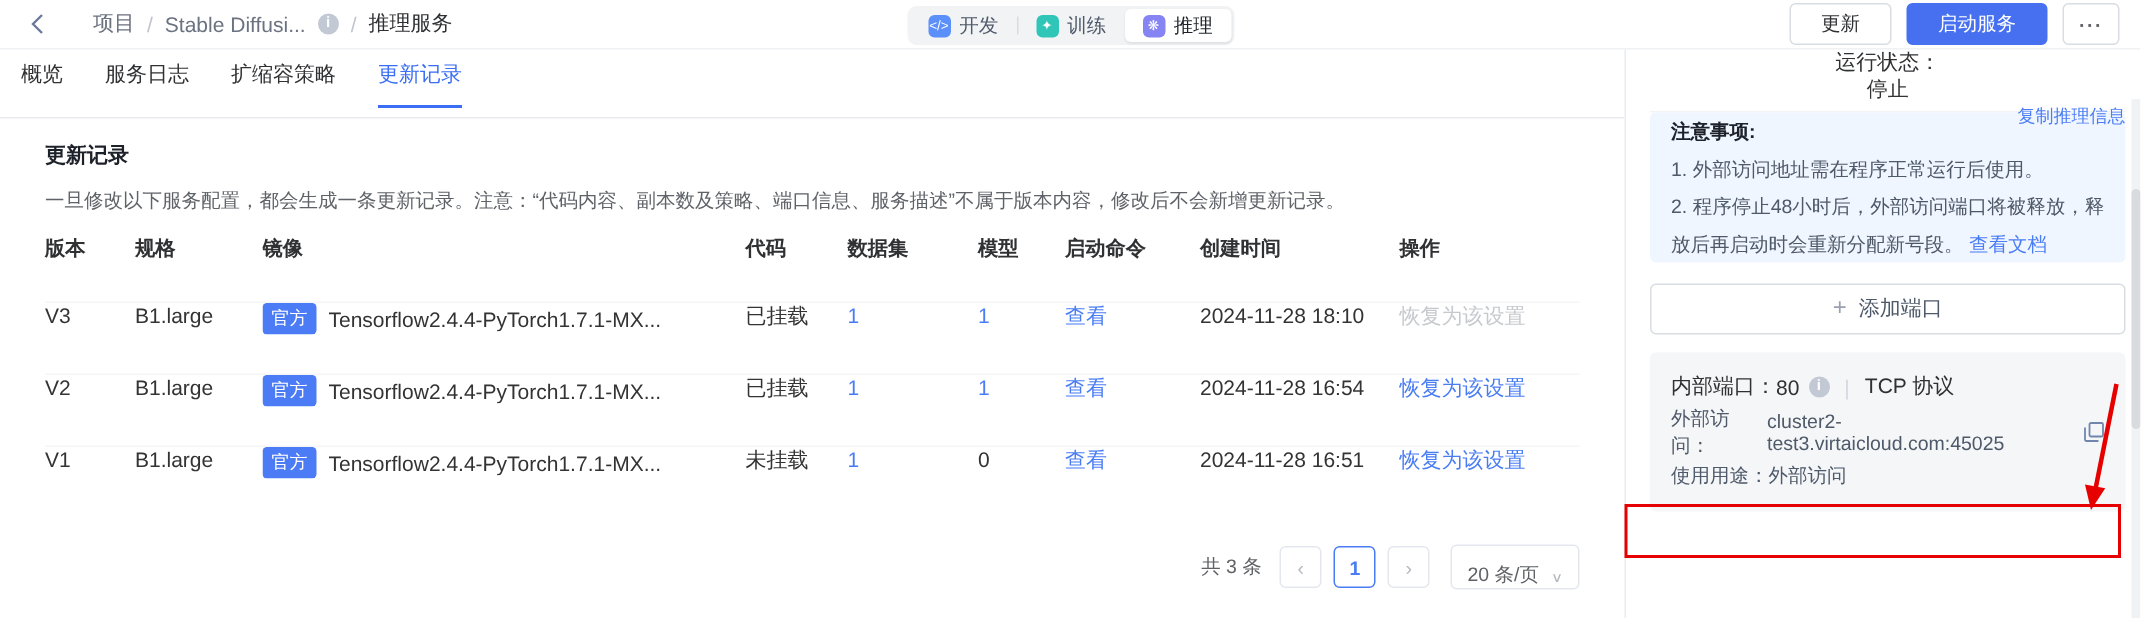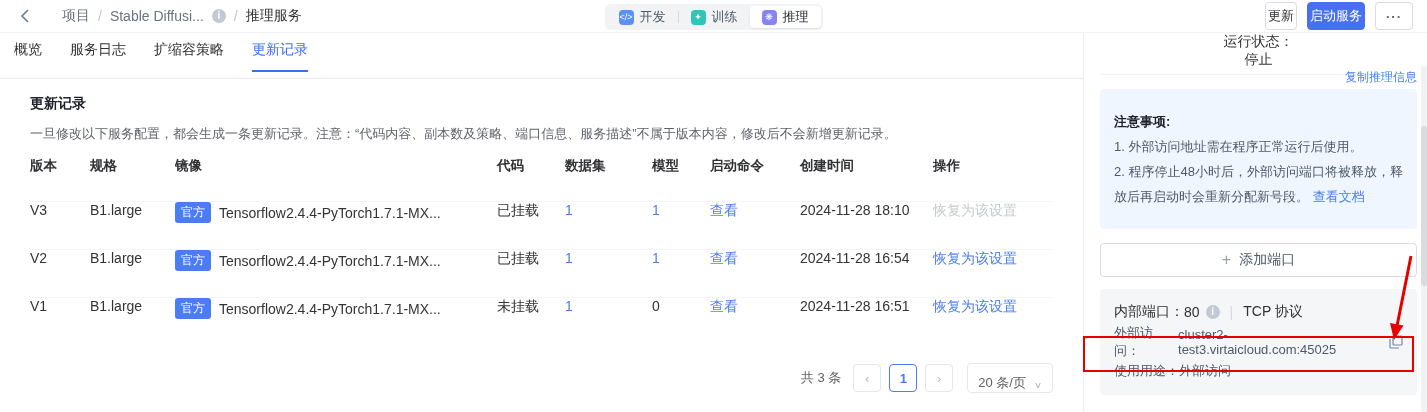--- a/index.html
+++ b/index.html
@@ -39,21 +39,21 @@
   .env-ico {
     width:15px; height:15px; border-radius:4px; color:#fff; font-size:9px;
     display:inline-flex; align-items:center; justify-content:center;
   }
   .env-ico.dev   { background:#5b8ff9; }
   .env-ico.train { background:#2fc6b7; }
   .env-ico.infer { background:#8683f3; }
   .topbar-right { display:flex; align-items:center; gap:10px; }
   .btn {
     height:28px; border-radius:4px; border:1px solid #d9dce3; background:#fff;
-    color:#303133; padding:0 2px; font-size:13px; cursor:pointer; display:inline-flex; align-items:center;
+    color:#303133; padding:0 20px; font-size:13px; cursor:pointer; display:inline-flex; align-items:center;
   }
   .btn.primary { background:#4670f0; border-color:#4670f0; color:#fff; }
   .btn.more { padding:0 10px; color:#606266; letter-spacing:1px; font-weight:bold; }
 
   
   .body-split { display:flex; height:379px; }
   .main { width:1084px; border-right:1px solid #e9ebef; }
   .panel { width:343px; position:relative; }
 
   .tabbar { height:46px; display:flex; align-items:center; border-bottom:1px solid #e9ebef; padding:0 14px; gap:28px; }
@@ -106,21 +106,21 @@
   .panel .tabbar { padding-left:18px; gap:30px; }
   .panel-body { padding:0 10px 0 16px; }
   .status-row {
     display:flex; align-items:center; height:42px; border-bottom:1px solid #f2f3f5; font-size:14px;flex-direction:column;
   }
   .status-label { color:#303133; }
   .dot { width:8px; height:8px; border-radius:50%; background:#f5bb1d; margin:0 6px 0 14px; }
   .copy-info { margin-left:auto; font-size:12px; }
 
   .notice {
-    margin-top:14px; background:#f0f6ff; border-radius:4px; padding:20px 14px;
+    background:#f0f6ff; border-radius:4px; padding:0 14px;
     font-size:13px; color:#4e5969; line-height:25px;
   }
   .notice-title { font-weight:bold; color:#1d2129; }
 
   .add-port {
     margin-top:14px; height:34px; border:1px solid #d9dce3; border-radius:4px; background:#fff;
     width:100%; display:flex; align-items:center; justify-content:center; gap:8px;
     color:#4e5969; font-size:14px; cursor:pointer;
   }
   .plus { color:#9aa2b1; font-size:16px; }

